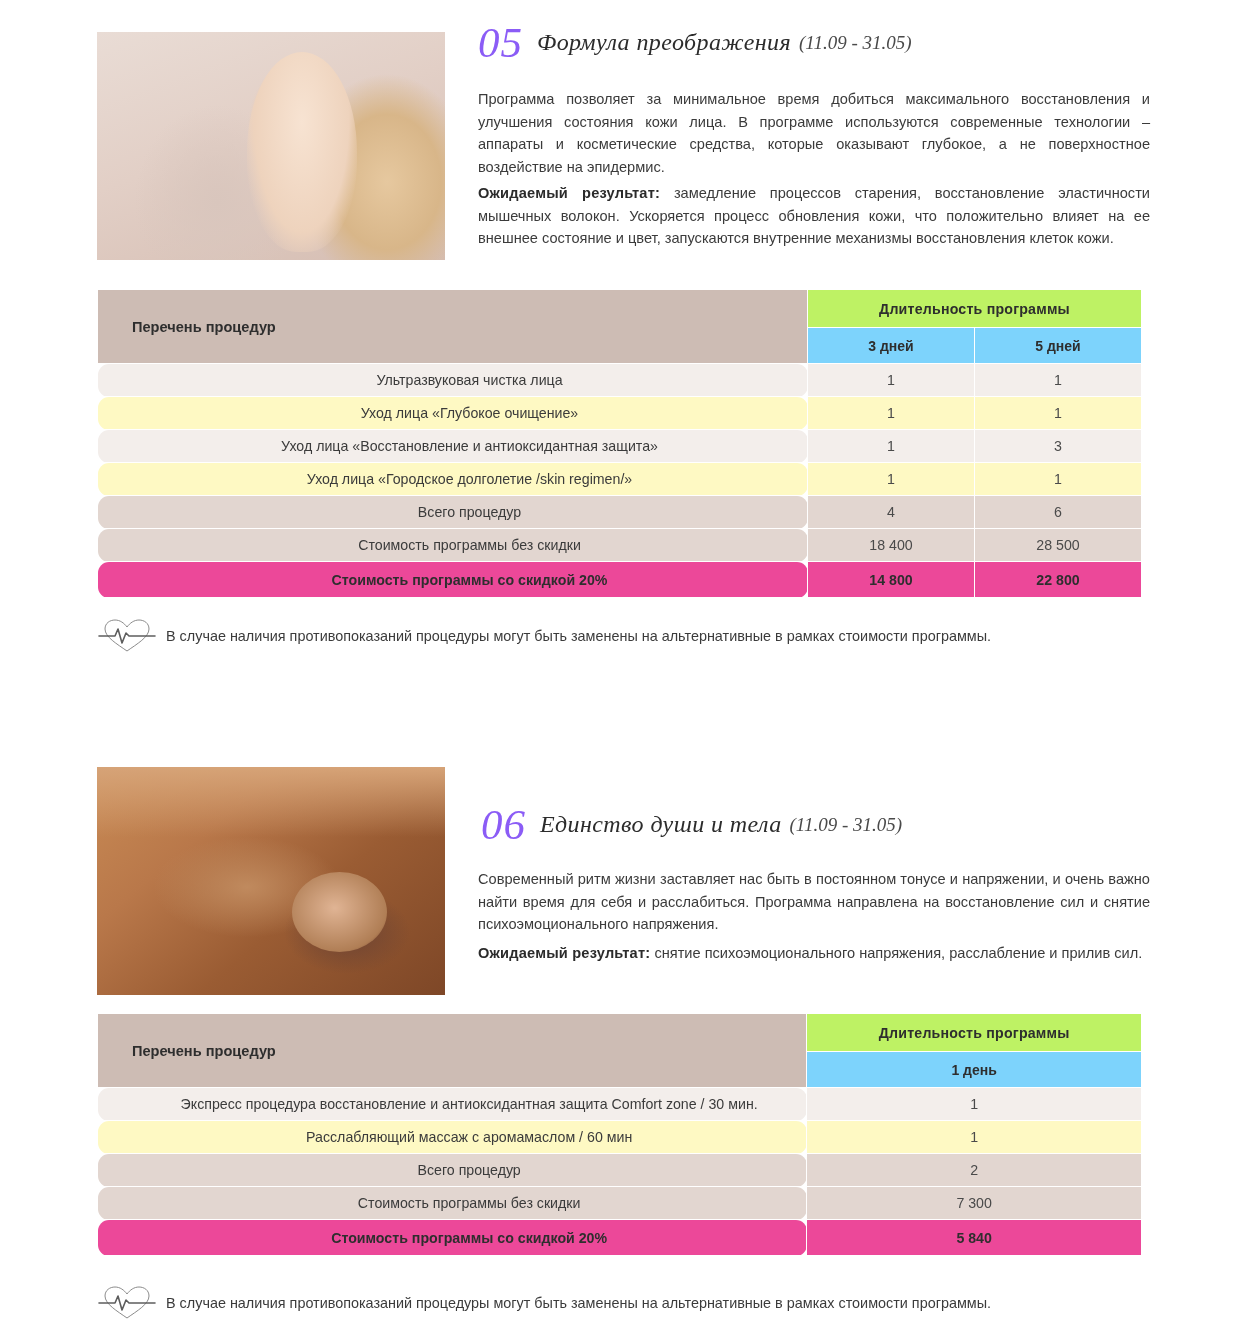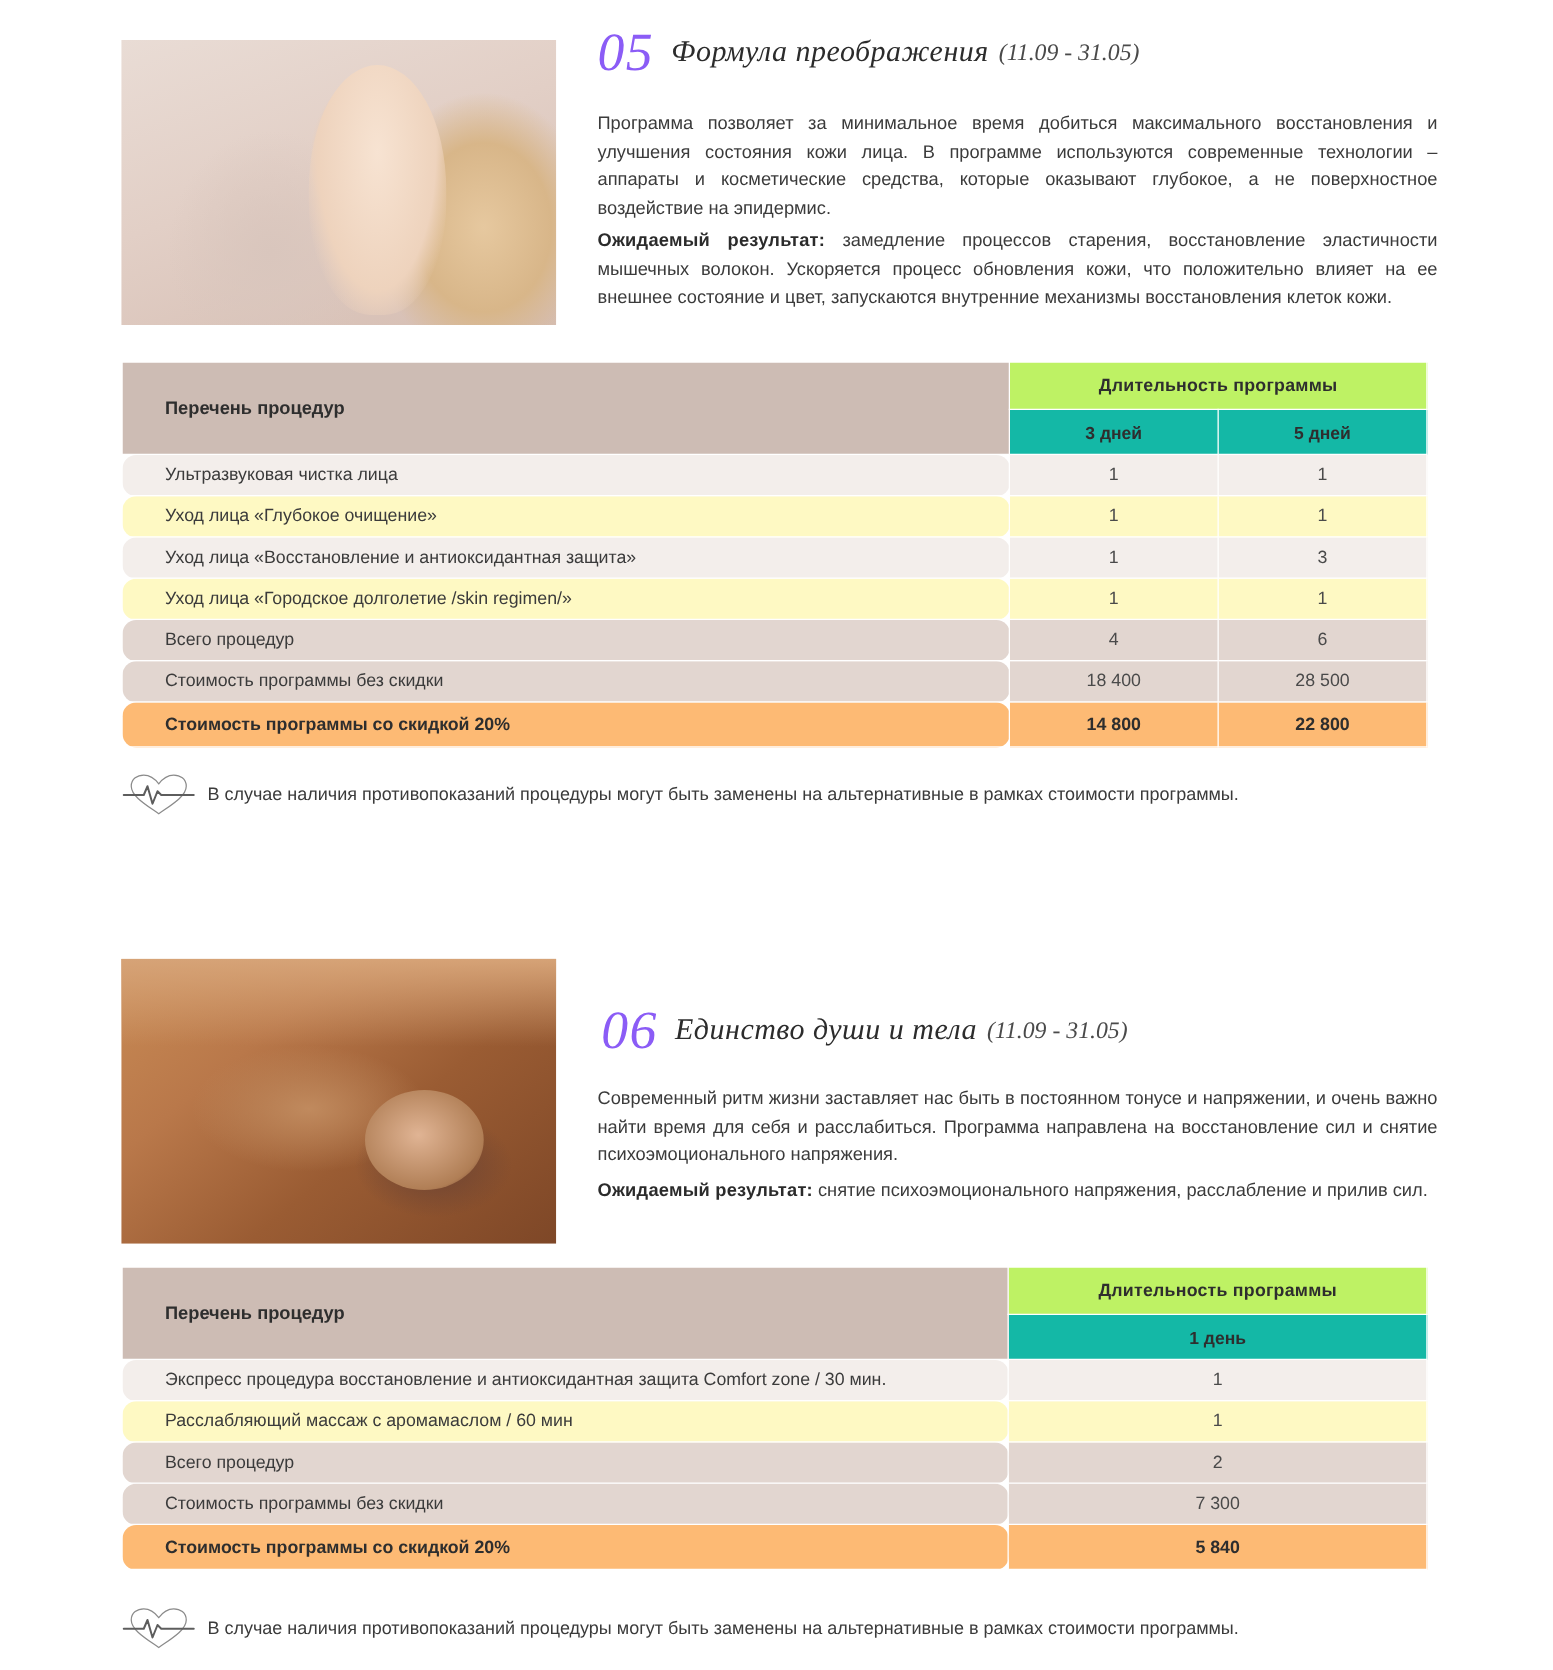--- a/index.html
+++ b/index.html
@@ -145,32 +145,32 @@
   }
   .cell-head-left {
     background: #cdbcb4;
     text-align: left;
     padding-left: 34px;
     font-weight: bold;
     font-size: 14.6px;
     color: #2e2e2e;
   }
   .cell-sub {
-    background: #14b8a6;
+    background: #7dd3fc;
     text-align: center;
     font-weight: bold;
     font-size: 14px;
     height: 36px;
     color: #2e2e2e;
   }
   .row-a td { background: #f3eeeb; height: 33px; }
   .row-b td { background: #fef9c3; height: 33px; }
   .row-c td { background: #e2d6d0; height: 33px; }
-  .row-d td { background: #fdba74; height: 36px; }
-  .cl { text-align: left; padding-left: 34px; border-radius: 11px; }
+  .row-d td { background: #ec4899; height: 36px; }
+  .cl { text-align: center; padding-left: 34px; border-radius: 11px; }
   .cc { text-align: center; color: #4a4a4a; }
   .bold { font-weight: bold; color: #2e2e2e; }
   .col-proc { width: 710px; }
   .col-num { width: 167px; }
   .col-num-single { width: 335px; }
 
   
   .note {
     position: absolute;
     left: 97px;

